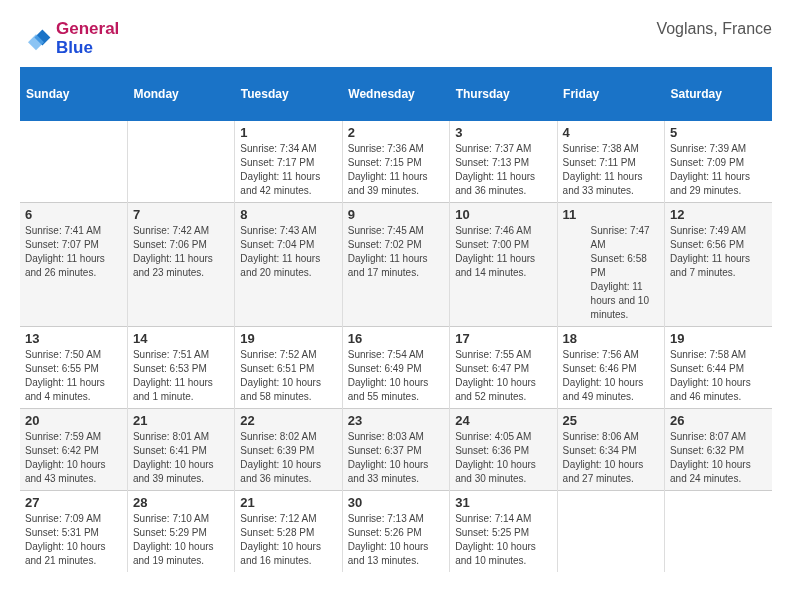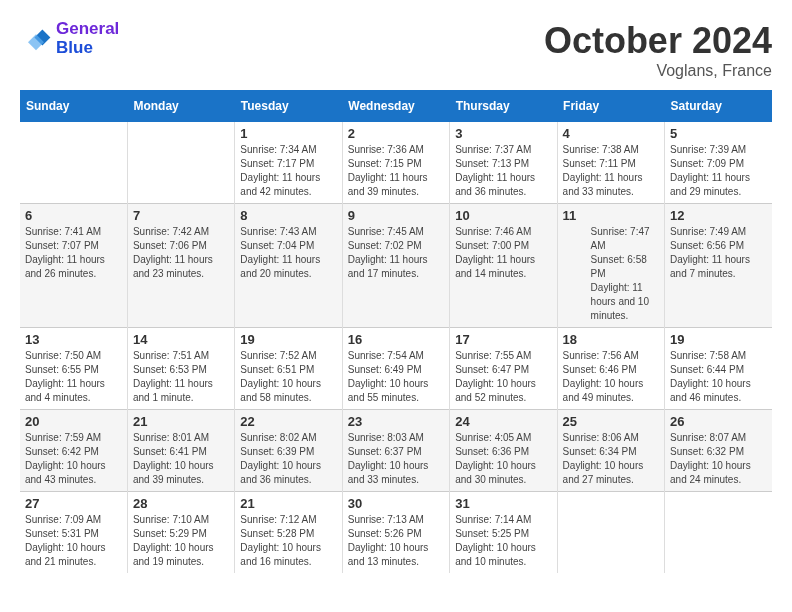--- a/index.html
+++ b/index.html
@@ -39,21 +39,21 @@
     }
     table {
       width: 100%;
       border-collapse: collapse;
       font-size: 11px;
     }
     thead tr th {
       background: #1a73c7;
       color: #fff;
       text-align: left;
-      padding: 9px 6px;
+      padding: 20px 6px;
       font-size: 12px;
       font-weight: bold;
     }
     tbody tr {
       border-bottom: 1px solid #ccc;
     }
     tbody tr:last-child {
       border-bottom: none;
     }
     td {
@@ -88,26 +88,25 @@
 </head>
 <body>
 
 <div class="header">
   <div class="logo">
     <svg class="logo-icon" viewBox="0 0 40 40">
       <polygon points="28,8 38,18 28,28 18,18" fill="#1a73c7"></polygon>
       <polygon points="20,14 30,24 20,34 10,24" fill="#5aabf0" opacity="0.7"></polygon>
     </svg>
     <div>
-      <div style="font-size:17px;font-weight:bold;color:#6d28d9;line-height:1.1;">General</div>
+      <div style="font-size:17px;font-weight:bold;color:#be185d;line-height:1.1;">General</div>
       <div style="font-size:17px;font-weight:bold;color:#1d4ed8;line-height:1.1;">Blue</div>
     </div>
   </div>
   <div class="title-block">
-    <div class="month-title">October 2024</div>
     <div class="location">Voglans, France</div>
   </div>
 </div>
 
 <table>
   <thead>
     <tr>
     <th>Sunday</th>
         <th>Monday</th>
         <th>Tuesday</th>

